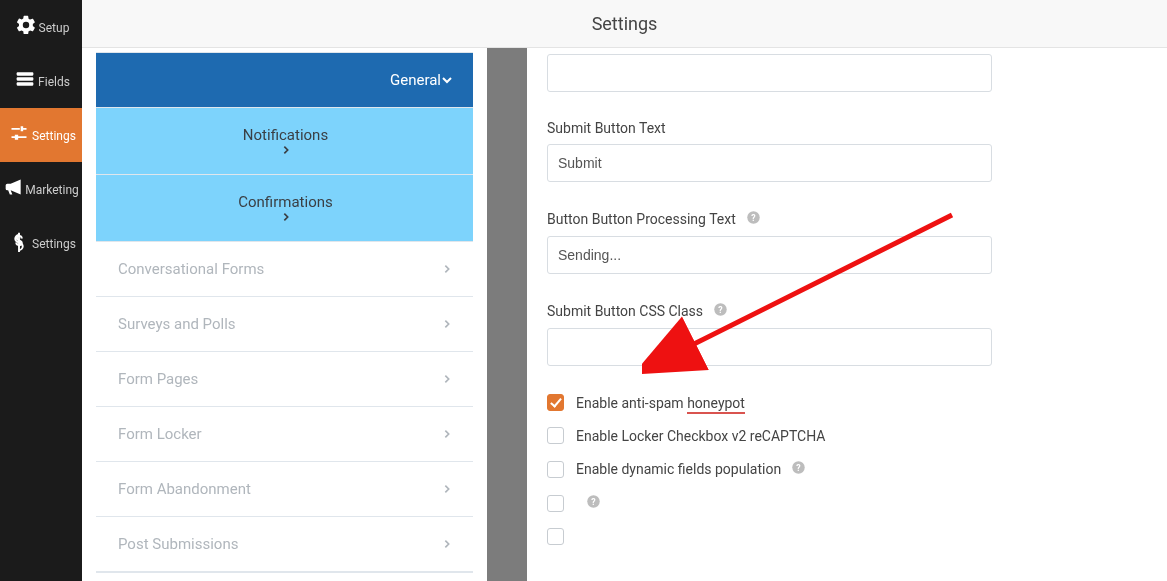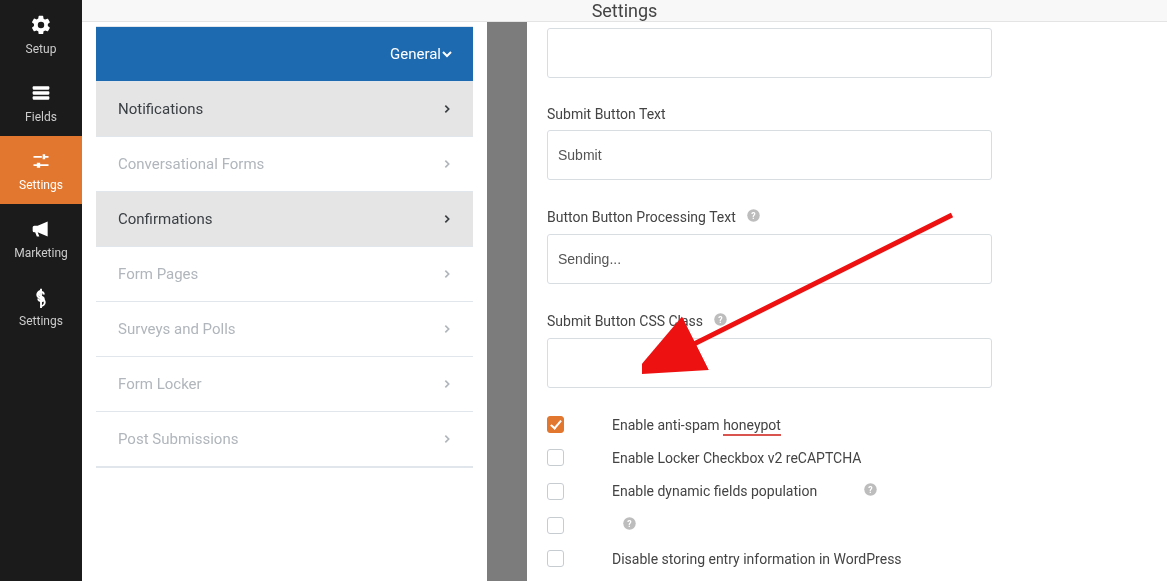--- a/index.html
+++ b/index.html
@@ -1,58 +1,58 @@
 <!DOCTYPE html>
 <html><head>
 <meta charset="utf-8">
 <style>
 * { box-sizing: border-box; margin: 0; padding: 0; }
 body { font-family: -apple-system, BlinkMacSystemFont, "Segoe UI", Roboto, sans-serif; font-size: 14px; color: #444; background: #fff; width: 1167px; height: 581px; overflow: hidden; }
 .app { display: flex; height: 581px; }
 
 
 .nav-rail { width: 82px; background: #1b1b1b; display: flex; flex-direction: column; }
-.nav-item { display: flex; flex-direction: column; align-items: center; justify-content: center; padding: 14px 4px 12px; color: #ccc; cursor: pointer; font-size: 12px; }
+.nav-item { display: flex; flex-direction: row; align-items: center; justify-content: center; padding: 14px 4px 12px; color: #ccc; cursor: pointer; font-size: 12px; }
 .nav-item.active { background: #e27730; color: #fff; }
 .nav-item .nav-icon { width: 26px; height: 22px; margin-bottom: 6px; display: flex; align-items: center; justify-content: center; }
 .nav-item .nav-icon svg { fill: #fff; }
 .nav-item .nav-label { font-size: 12px; }
 
 
 .main { flex: 1; display: flex; flex-direction: column; position: relative; }
 
 
 .header { height: 58px; display: flex; align-items: center; justify-content: center; background: #f8f8f8; border-bottom: 1px solid #e4e4e4; font-size: 18px; color: #444; }
 
 
 .content-row { flex: 1; display: flex; }
 
 
 .settings-sidebar { width: 405px; padding: 4px 14px 0 14px; background: #fff; }
 .settings-sidebar-inner { border: 1px solid #e0e6ec; border-left: none; border-right: none; }
 .ss-item { display: flex; align-items: center; justify-content: space-between; padding: 18px 20px 18px 22px; border-bottom: 1px solid #e0e6ec; cursor: pointer; font-size: 15px; }
 .ss-item.active { background: #1e6ab0; color: #fff; justify-content: flex-end; }
 .ss-item.dim { color: #b0b6bc; background: #fff; }
-.ss-item.light { background: #e5e5e5; color: #3a3f44; }
+.ss-item.light { background: #7dd3fc; color: #3a3f44; flex-direction: column; }
 .ss-item .chev { width: 12px; height: 12px; display: flex; align-items: center; justify-content: center; }
 .ss-item .chev svg { stroke: currentColor; }
 
 
 .gutter { width: 40px; background: #7c7c7c; }
 
 
 .form-panel { flex: 1; padding: 0 20px 20px 20px; background: #fff; overflow: hidden; position: relative; }
 .field-block { margin-top: 10px; margin-bottom: 28px; }
 .field-label { display: flex; align-items: center; font-size: 14px; color: #444; margin-bottom: 8px; }
 .field-label .help { margin-left: 10px; }
 .help svg { fill: #bdbdbd; }
-.text-input { width: 445px; height: 50px; border: 1px solid #d8dde2; border-radius: 3px; padding: 0 10px; font-size: 14px; color: #555; background: #fff; }
+.text-input { width: 445px; height: 38px; border: 1px solid #d8dde2; border-radius: 3px; padding: 0 10px; font-size: 14px; color: #555; background: #fff; }
 .text-input::placeholder { color: #888; }
 
-.checkbox-row { display: flex; align-items: center; margin: 16px 0; gap: 36px; }
+.checkbox-row { display: flex; align-items: center; margin: 16px 0; }
 .cbx { width: 17px; height: 17px; border: 1px solid #c7ccd1; border-radius: 3px; margin-right: 12px; background: #fff; position: relative; flex-shrink: 0; cursor: pointer; }
 .cbx.checked { background: #e27730; border-color: #e27730; }
 .cbx.checked::after { content: ""; position: absolute; left: 5px; top: 1px; width: 4px; height: 9px; border: solid #fff; border-width: 0 2px 2px 0; transform: rotate(40deg); }
 .cbx-label { font-size: 14px; color: #444; }
 .cbx-label .hp { border-bottom: 2px solid #d9534f; padding-bottom: 1px; }
 .checkbox-row .help { margin-left: 10px; }
 
 
 .arrow-svg { position: absolute; pointer-events: none; z-index: 50; left: 560px; top: 205px; }
 </style>
@@ -125,54 +125,62 @@
               </span>
           </div>
           <div class="ss-item light">
             <span>Notifications</span>
             <span class="chev">
                 <svg width="10" height="10" viewBox="0 0 12 12" fill="none" stroke-width="2">
                   <path d="M4 2l4 4-4 4"></path>
                 </svg>
               </span>
           </div>
-          <div class="ss-item dim">
-            <span>Conversational Forms</span>
-            <span class="chev">
-                <svg width="10" height="10" viewBox="0 0 12 12" fill="none" stroke-width="2">
-                  <path d="M4 2l4 4-4 4"></path>
-                </svg>
-              </span>
-          </div>
           <div class="ss-item light">
             <span>Confirmations</span>
             <span class="chev">
                 <svg width="10" height="10" viewBox="0 0 12 12" fill="none" stroke-width="2">
                   <path d="M4 2l4 4-4 4"></path>
                 </svg>
               </span>
           </div>
           <div class="ss-item dim">
+            <span>Conversational Forms</span>
+            <span class="chev">
+                <svg width="10" height="10" viewBox="0 0 12 12" fill="none" stroke-width="2">
+                  <path d="M4 2l4 4-4 4"></path>
+                </svg>
+              </span>
+          </div>
+          <div class="ss-item dim">
+            <span>Surveys and Polls</span>
+            <span class="chev">
+                <svg width="10" height="10" viewBox="0 0 12 12" fill="none" stroke-width="2">
+                  <path d="M4 2l4 4-4 4"></path>
+                </svg>
+              </span>
+          </div>
+          <div class="ss-item dim">
             <span>Form Pages</span>
             <span class="chev">
                 <svg width="10" height="10" viewBox="0 0 12 12" fill="none" stroke-width="2">
                   <path d="M4 2l4 4-4 4"></path>
                 </svg>
               </span>
           </div>
           <div class="ss-item dim">
-            <span>Surveys and Polls</span>
-            <span class="chev">
-                <svg width="10" height="10" viewBox="0 0 12 12" fill="none" stroke-width="2">
-                  <path d="M4 2l4 4-4 4"></path>
-                </svg>
-              </span>
-          </div>
-          <div class="ss-item dim">
             <span>Form Locker</span>
+            <span class="chev">
+                <svg width="10" height="10" viewBox="0 0 12 12" fill="none" stroke-width="2">
+                  <path d="M4 2l4 4-4 4"></path>
+                </svg>
+              </span>
+          </div>
+          <div class="ss-item dim">
+            <span>Form Abandonment</span>
             <span class="chev">
                 <svg width="10" height="10" viewBox="0 0 12 12" fill="none" stroke-width="2">
                   <path d="M4 2l4 4-4 4"></path>
                 </svg>
               </span>
           </div>
           <div class="ss-item dim">
             <span>Post Submissions</span>
             <span class="chev">
                 <svg width="10" height="10" viewBox="0 0 12 12" fill="none" stroke-width="2">
@@ -242,21 +250,20 @@
         <div class="checkbox-row">
           <span class="cbx"></span>
           <span class="help"><svg width="15" height="15" viewBox="0 0 24 24">
                 <circle cx="12" cy="12" r="10"></circle>
                 <text x="12" y="17" font-size="14" text-anchor="middle" fill="#fff" font-weight="bold">?</text>
               </svg></span>
         </div>
 
         <div class="checkbox-row">
           <span class="cbx"></span>
-          <span class="cbx-label">Disable storing entry information in WordPress</span>
         </div>
 
 
       </div>
     </div>
 
     <svg class="arrow-svg" width="330" height="170">
       <defs>
         <marker id="ah" markerWidth="14" markerHeight="14" refX="3" refY="6" orient="auto">
           <path d="M0,0 L14,6 L0,12 Z" fill="#e11"></path>

